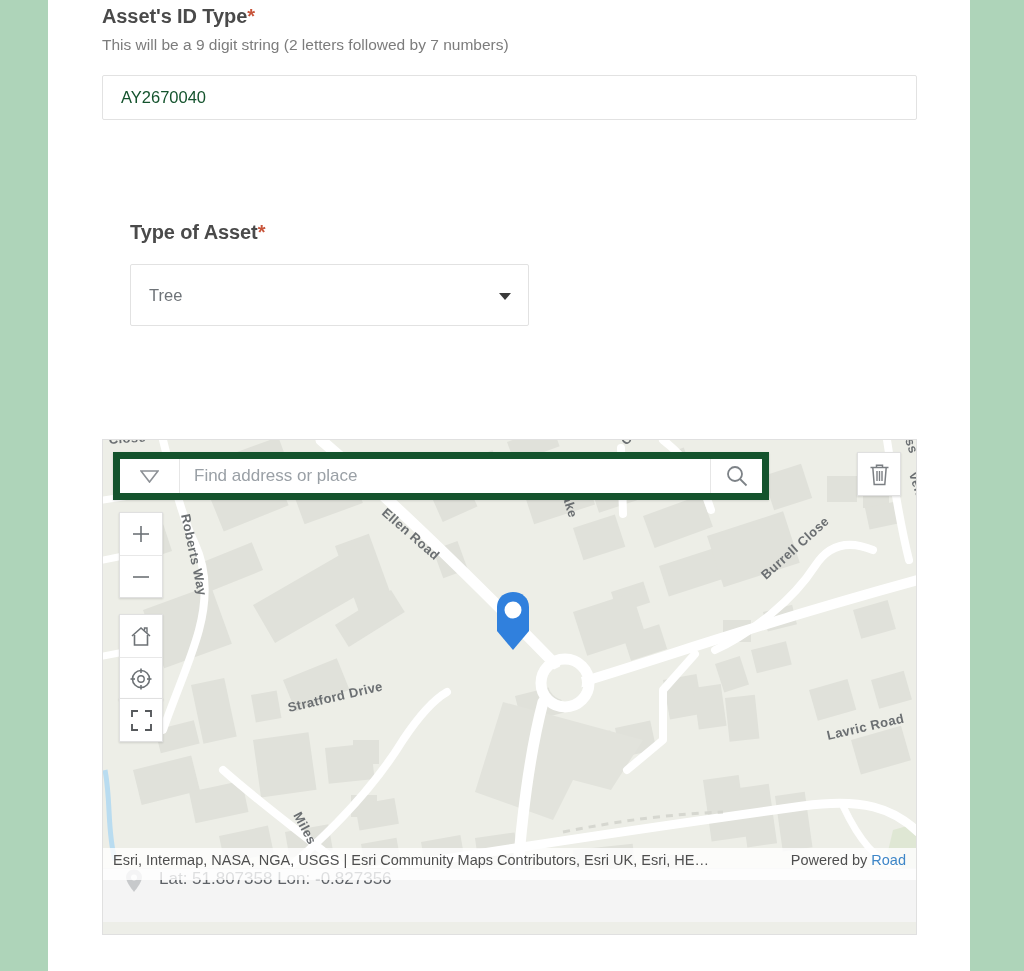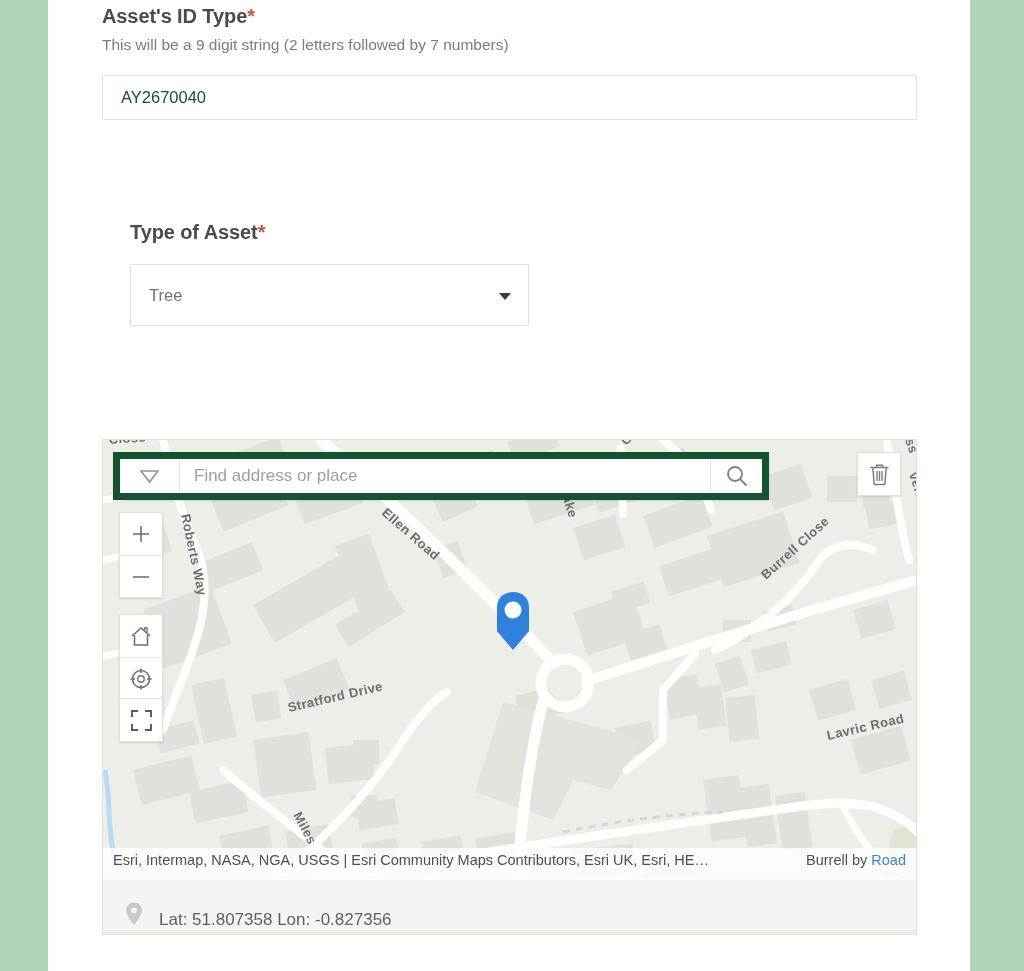--- a/index.html
+++ b/index.html
@@ -184,26 +184,26 @@
     color: #4f4f4f;
     z-index: 18;
   }
   .attrib-text { flex: 1; white-space: nowrap; overflow: hidden; }
   .powered { white-space: nowrap; }
   .esri-link { color: #3e86c8; cursor: pointer; }
 
   
   .coord-bar {
     position: absolute;
-    left: 0; right: 0; bottom: 4px;
+    left: 0; right: 0; bottom: 12px;
     height: 54px;
     background: #f4f4f4;
     border-top: 1px solid #e3e3e3;
     display: flex;
-    align-items: flex-end;
+    align-items: flex-start;
     padding-left: 22px;
   }
   .coord-text {
     font-size: 17px;
     color: #5d6166;
     margin-left: 16px;
   }
 
   
   .road-label {
@@ -441,21 +441,21 @@
                 <path d="M3.8 4.5 L5.2 21.5 L15.8 21.5 L17.2 4.5" fill="none" stroke="#7b7f83" stroke-width="1.5"></path>
                 <line x1="8" y1="8" x2="8" y2="18" stroke="#7b7f83" stroke-width="1.4"></line>
                 <line x1="10.5" y1="8" x2="10.5" y2="18" stroke="#7b7f83" stroke-width="1.4"></line>
                 <line x1="13" y1="8" x2="13" y2="18" stroke="#7b7f83" stroke-width="1.4"></line>
               </svg>
             </div>
           </div>
 
           <div class="attrib-bar">
             <span class="attrib-text">Esri, Intermap, NASA, NGA, USGS | Esri Community Maps Contributors, Esri UK, Esri, HE…</span>
-            <span class="powered"><span>Burrell by</span>
+            <span class="powered"><span>Powered by</span>
               <span class="esri-link">Road</span></span>
           </div>
         </div>
 
         <div class="coord-bar">
           <span>
             <svg width="18" height="24" viewBox="0 0 18 24">
               <path d="M9 23 C9 23 17 13.5 17 8.6 C17 4 13.4 0.6 9 0.6 C4.6 0.6 1 4 1 8.6 C1 13.5 9 23 9 23 Z" fill="#c7c9cb"></path>
               <circle cx="9" cy="8.4" r="3" fill="#f4f4f4"></circle>
             </svg>

